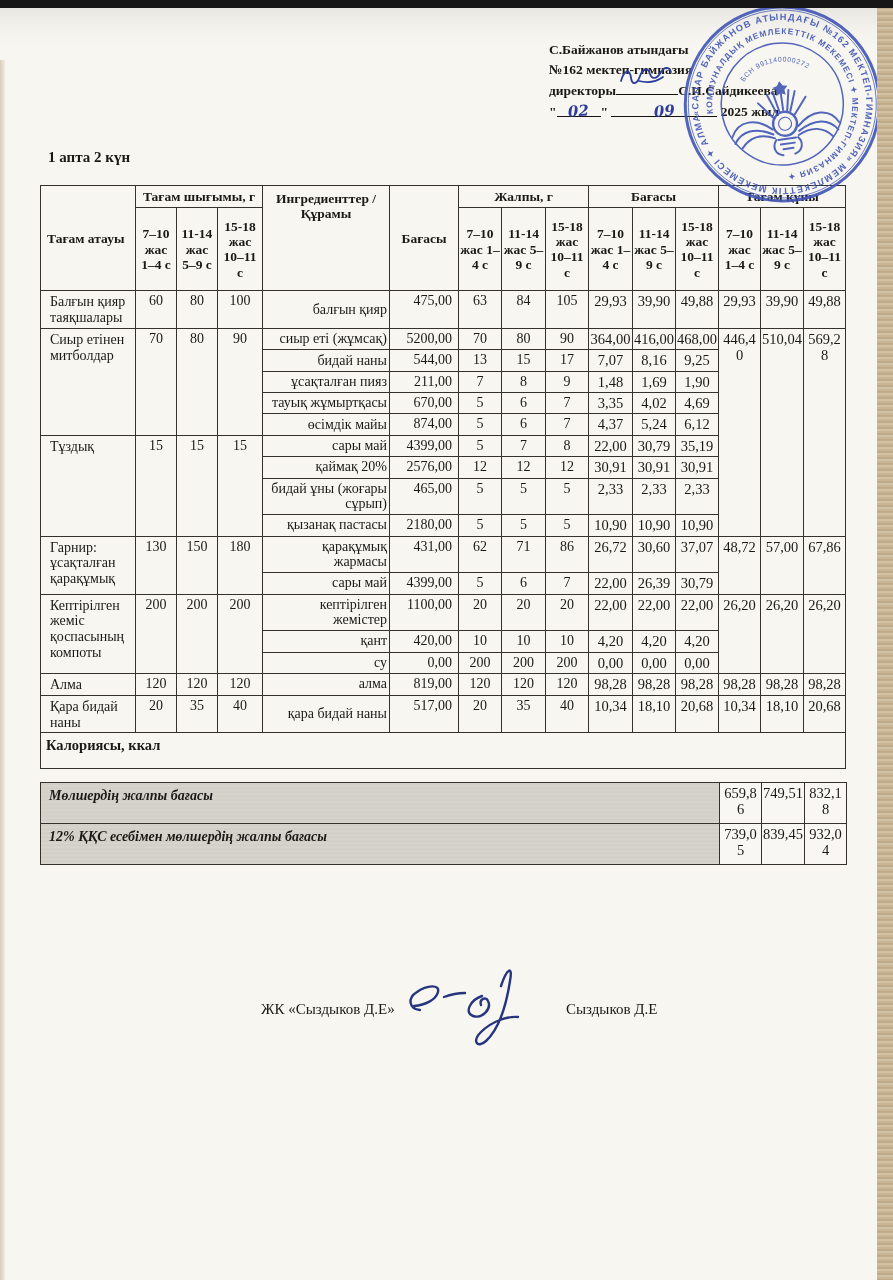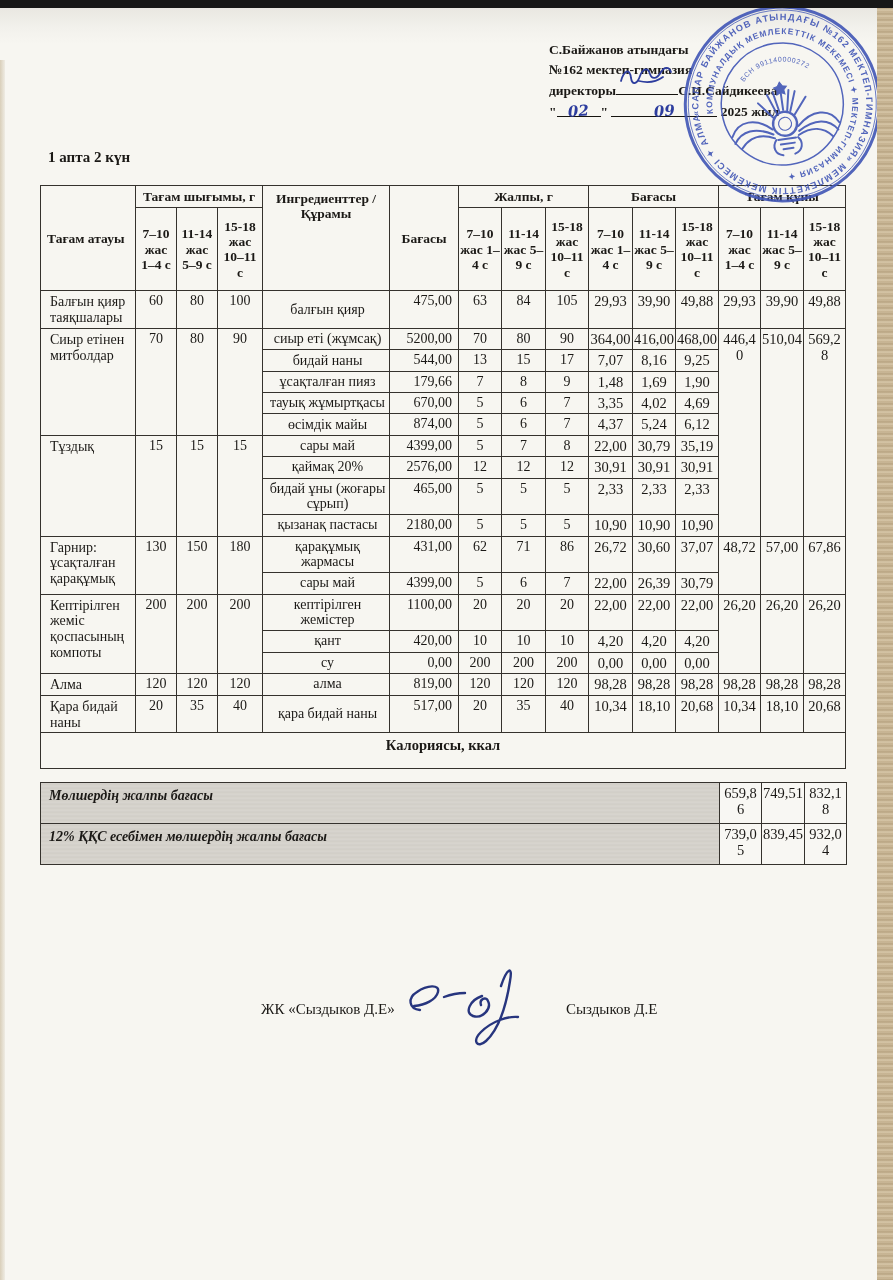--- a/index.html
+++ b/index.html
@@ -37,24 +37,24 @@
   .sheet{position:absolute;left:40px;top:185px;width:806px;z-index:2;}
   table{border-collapse:collapse;table-layout:fixed;width:806px;font-size:14px;}
   td,th{border:1.5px solid #35322d;padding:2px 2px;vertical-align:top;line-height:1.13;
     overflow:hidden;}
   th{font-weight:bold;vertical-align:middle;font-size:13.5px;padding:3px 1px;}
   th.left{text-align:left;padding-left:6px;}
   th.topal{vertical-align:top;padding-top:5px;}
   tr.agerow th{height:76px;vertical-align:middle;}
   td.num{text-align:center;}
   td.brk{word-break:break-all;font-size:14.5px;padding:2px 1px;}
-  td.ing{text-align:center;padding-left:5px;vertical-align:middle;}
+  td.ing{text-align:right;padding-left:5px;vertical-align:middle;}
   td.dish{text-align:left;padding-left:9px;padding-top:3px;}
   td.price{text-align:right;padding-right:6px;}
-  td.calories{font-weight:bold;font-size:14.5px;text-align:center;padding:4px 5px 14px;}
+  td.calories{font-weight:bold;font-size:14.5px;text-align:left;padding:4px 5px 14px;}
   table.summary{margin-top:13px;border-radius:26px;}
   table.summary td{height:30px;vertical-align:top;}
   td.sumlabel{font-weight:bold;font-style:italic;text-align:left;padding:5px 8px;
     background:repeating-linear-gradient(180deg,#d8d5cf 0px,#cfccc5 2px,#dcd9d2 4px);}
   td.sumval{background:#f8f7f3;}
 
   
   .footer-company{position:absolute;left:261px;top:1001px;font-size:15px;z-index:2;}
   .footer-signer{position:absolute;left:566px;top:1001px;font-size:15px;z-index:2;}
   .footer-sign{position:absolute;left:398px;top:958px;z-index:2;}
@@ -198,21 +198,21 @@
           <td class="price">544,00</td>
           <td class="num">13</td>
           <td class="num">15</td>
           <td class="num">17</td>
           <td class="num brk">7,07</td>
           <td class="num brk">8,16</td>
           <td class="num brk">9,25</td>
         </tr>
         <tr>
           <td class="ing">ұсақталған пияз</td>
-          <td class="price">179,66</td>
+          <td class="price">211,00</td>
           <td class="num">7</td>
           <td class="num">8</td>
           <td class="num">9</td>
           <td class="num brk">1,48</td>
           <td class="num brk">1,69</td>
           <td class="num brk">1,90</td>
         </tr>
         <tr>
           <td class="ing">тауық жұмыртқасы</td>
           <td class="price">670,00</td>

